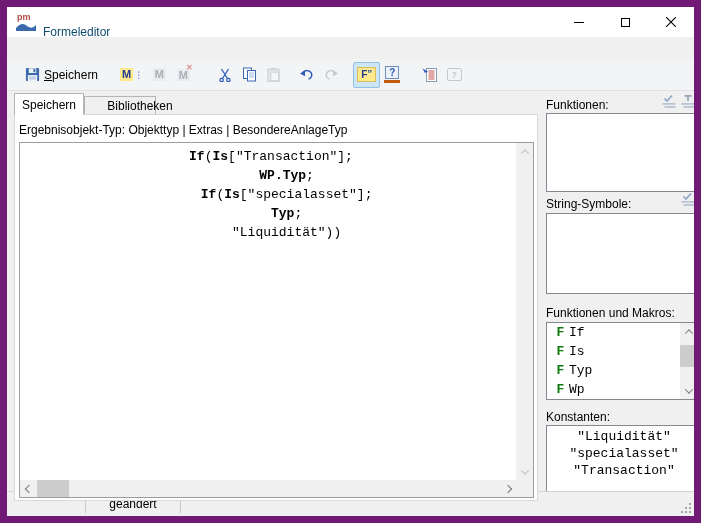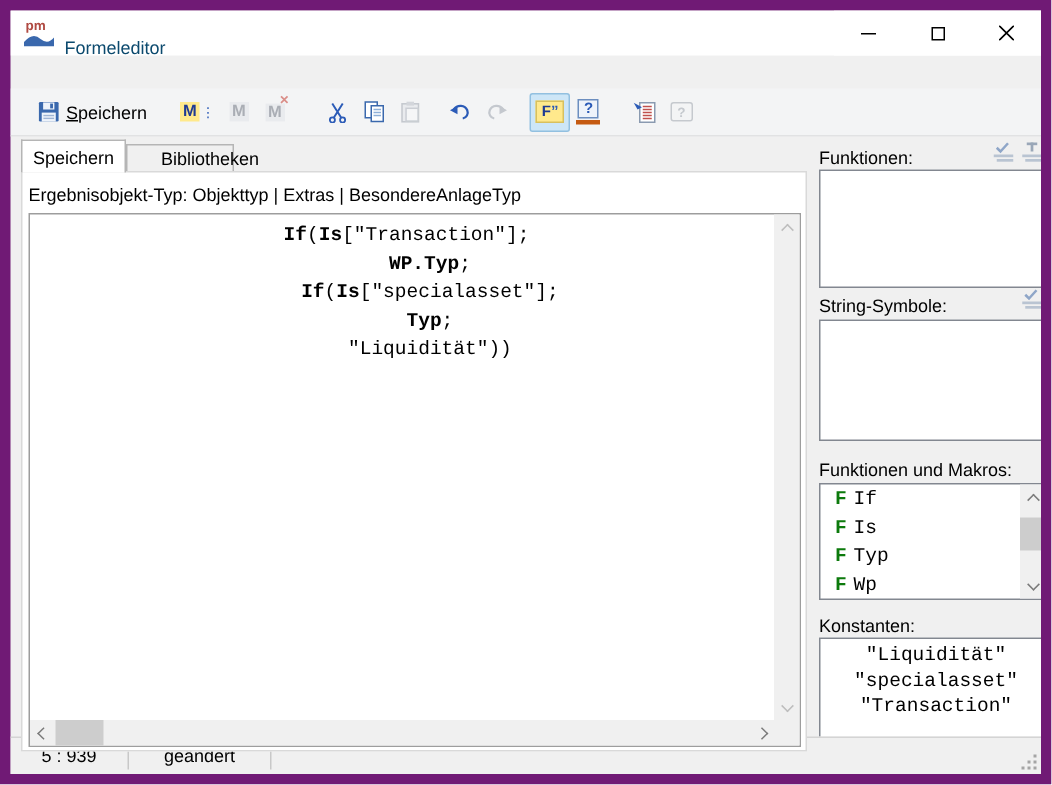--- a/index.html
+++ b/index.html
@@ -284,20 +284,19 @@
       <div class="arr" style="bottom:0;">
           <div class="chev down"></div>
         </div>
     </div>
   </div>
 
   <div class="side-label" style="left:539px; top:403px;">Konstanten:</div>
   <div class="listbox const-list" style="top:418px; height:76px;"><div>"Liquidität"</div><div>"specialasset"</div><div>"Transaction"</div></div>
 
   <div class="statusbar">
-    <div class="sb-cell" style="left:0; width:78px;">5 : 939</div>
     <div class="sb-sep" style="left:78px;"></div>
     <div class="sb-cell" style="left:79px; width:94px;">geändert</div>
     <div class="sb-sep" style="left:173px;"></div>
     <div class="grip"></div>
   </div>
 
 </div>
 
 </body></html>

